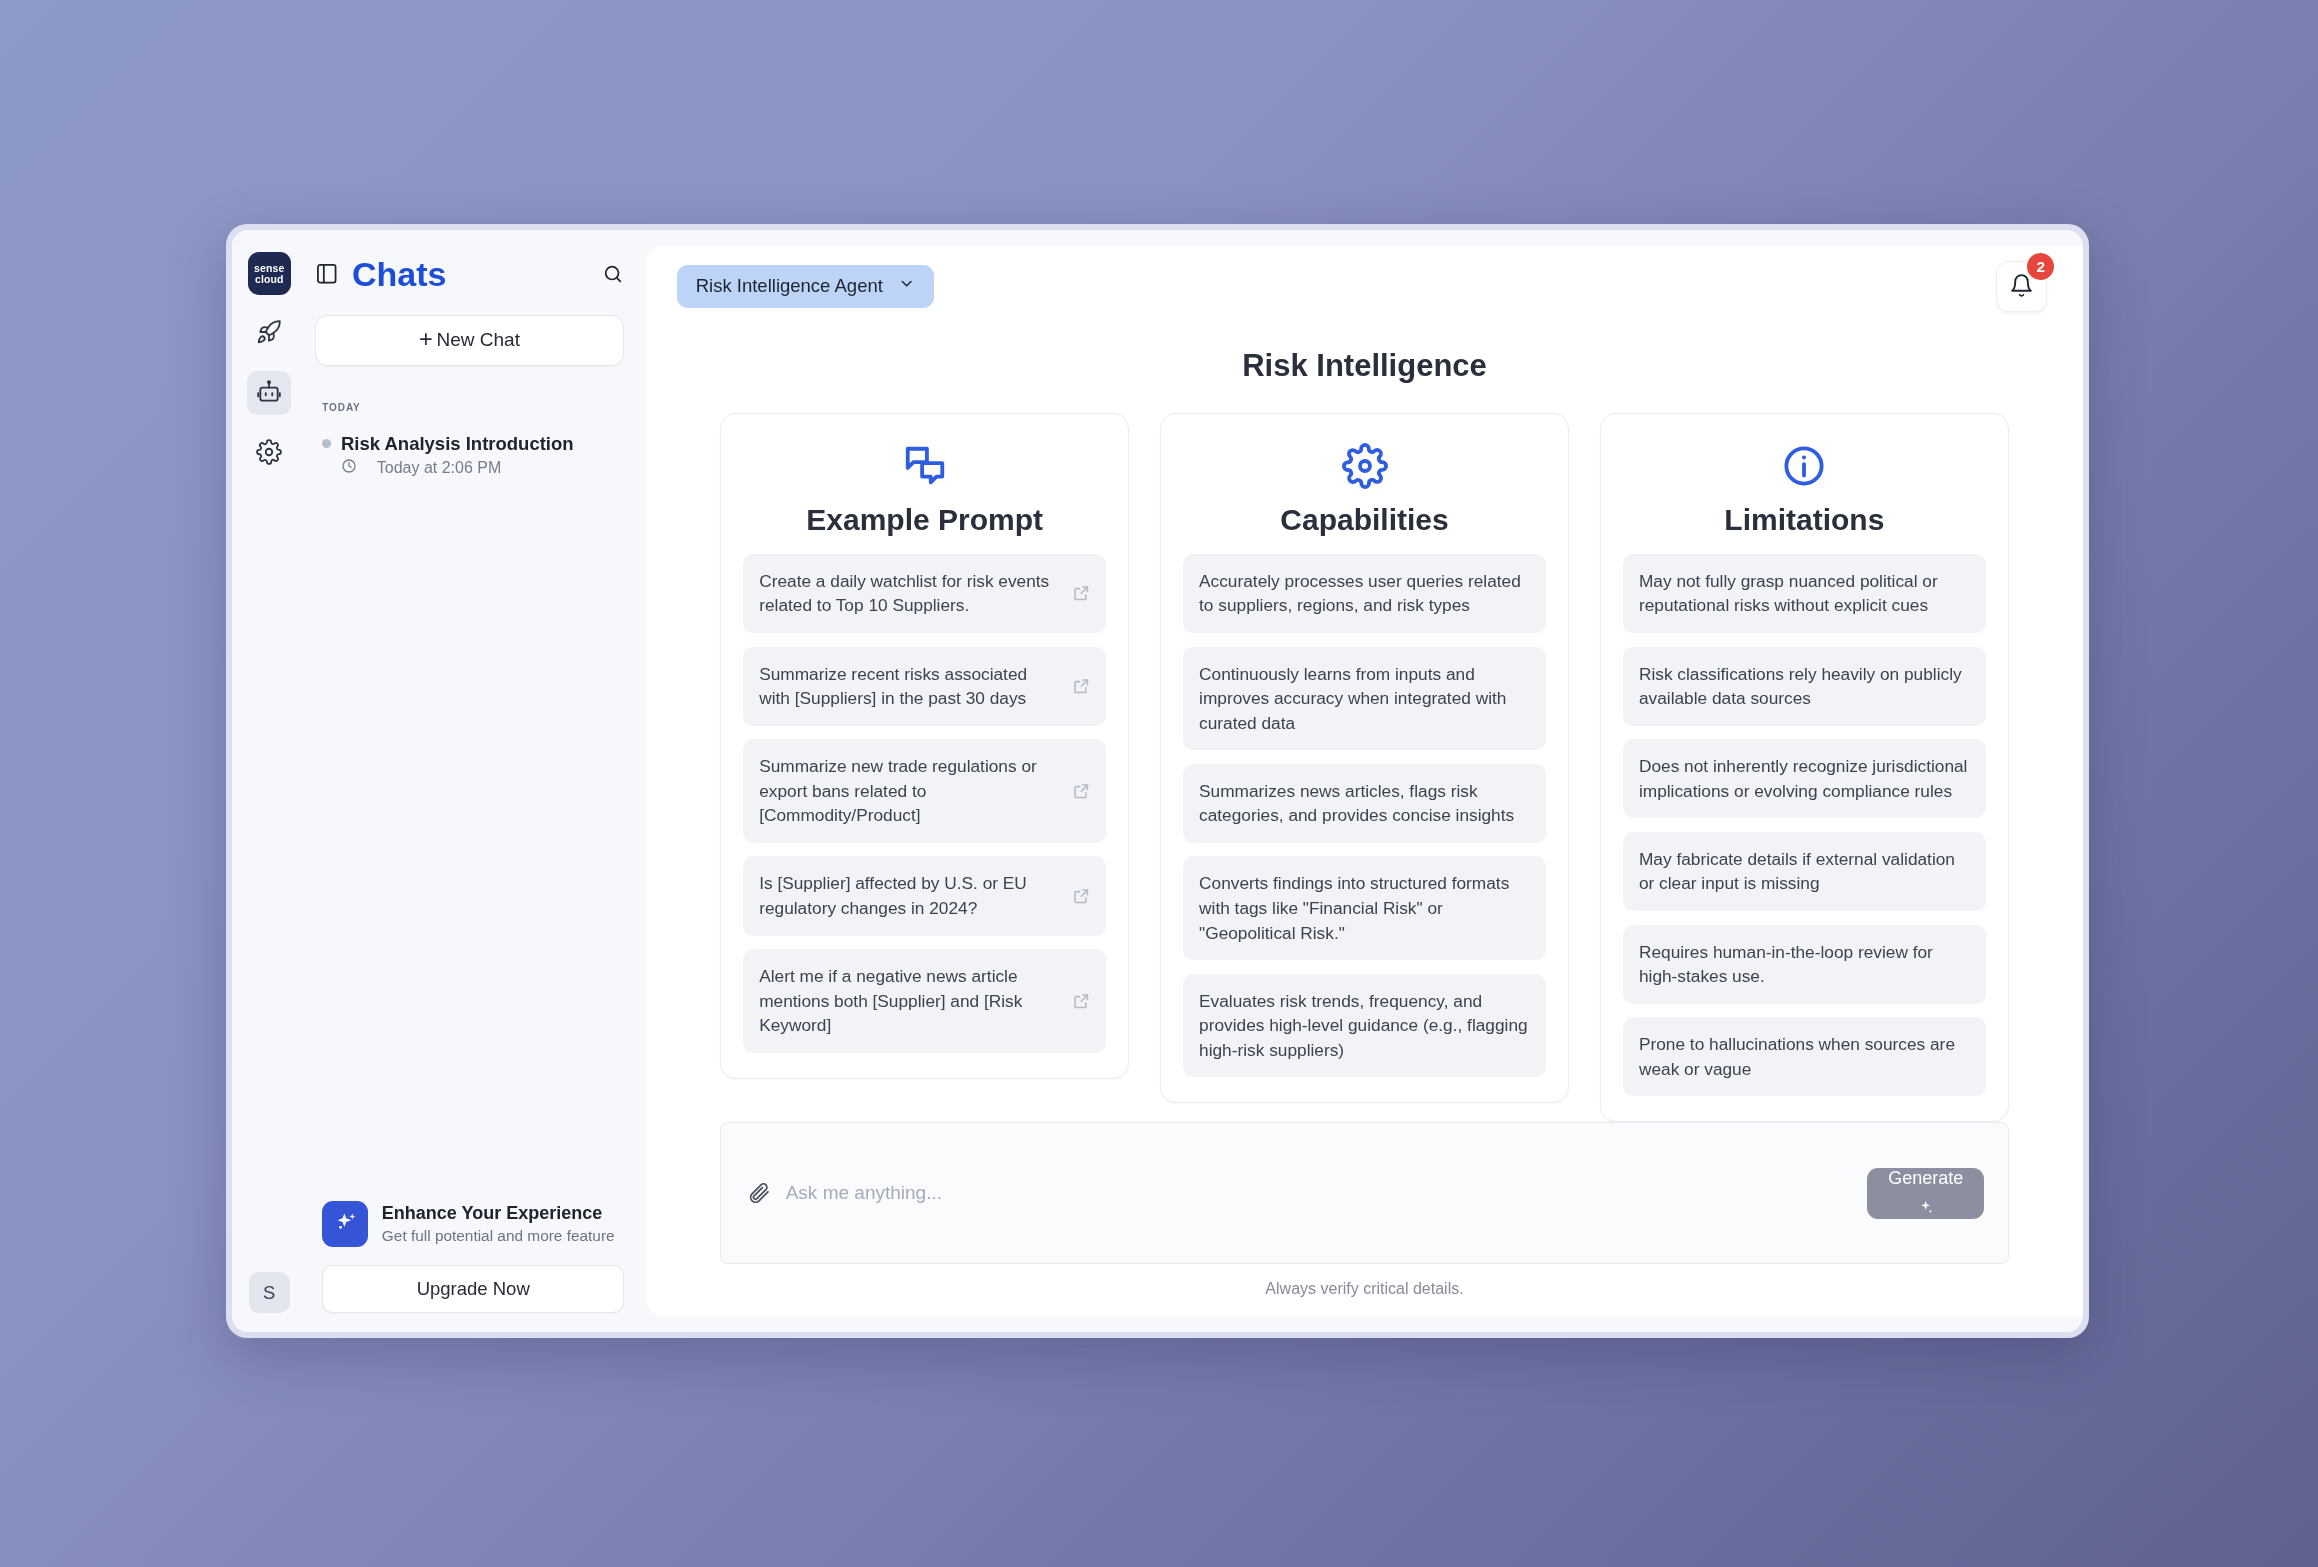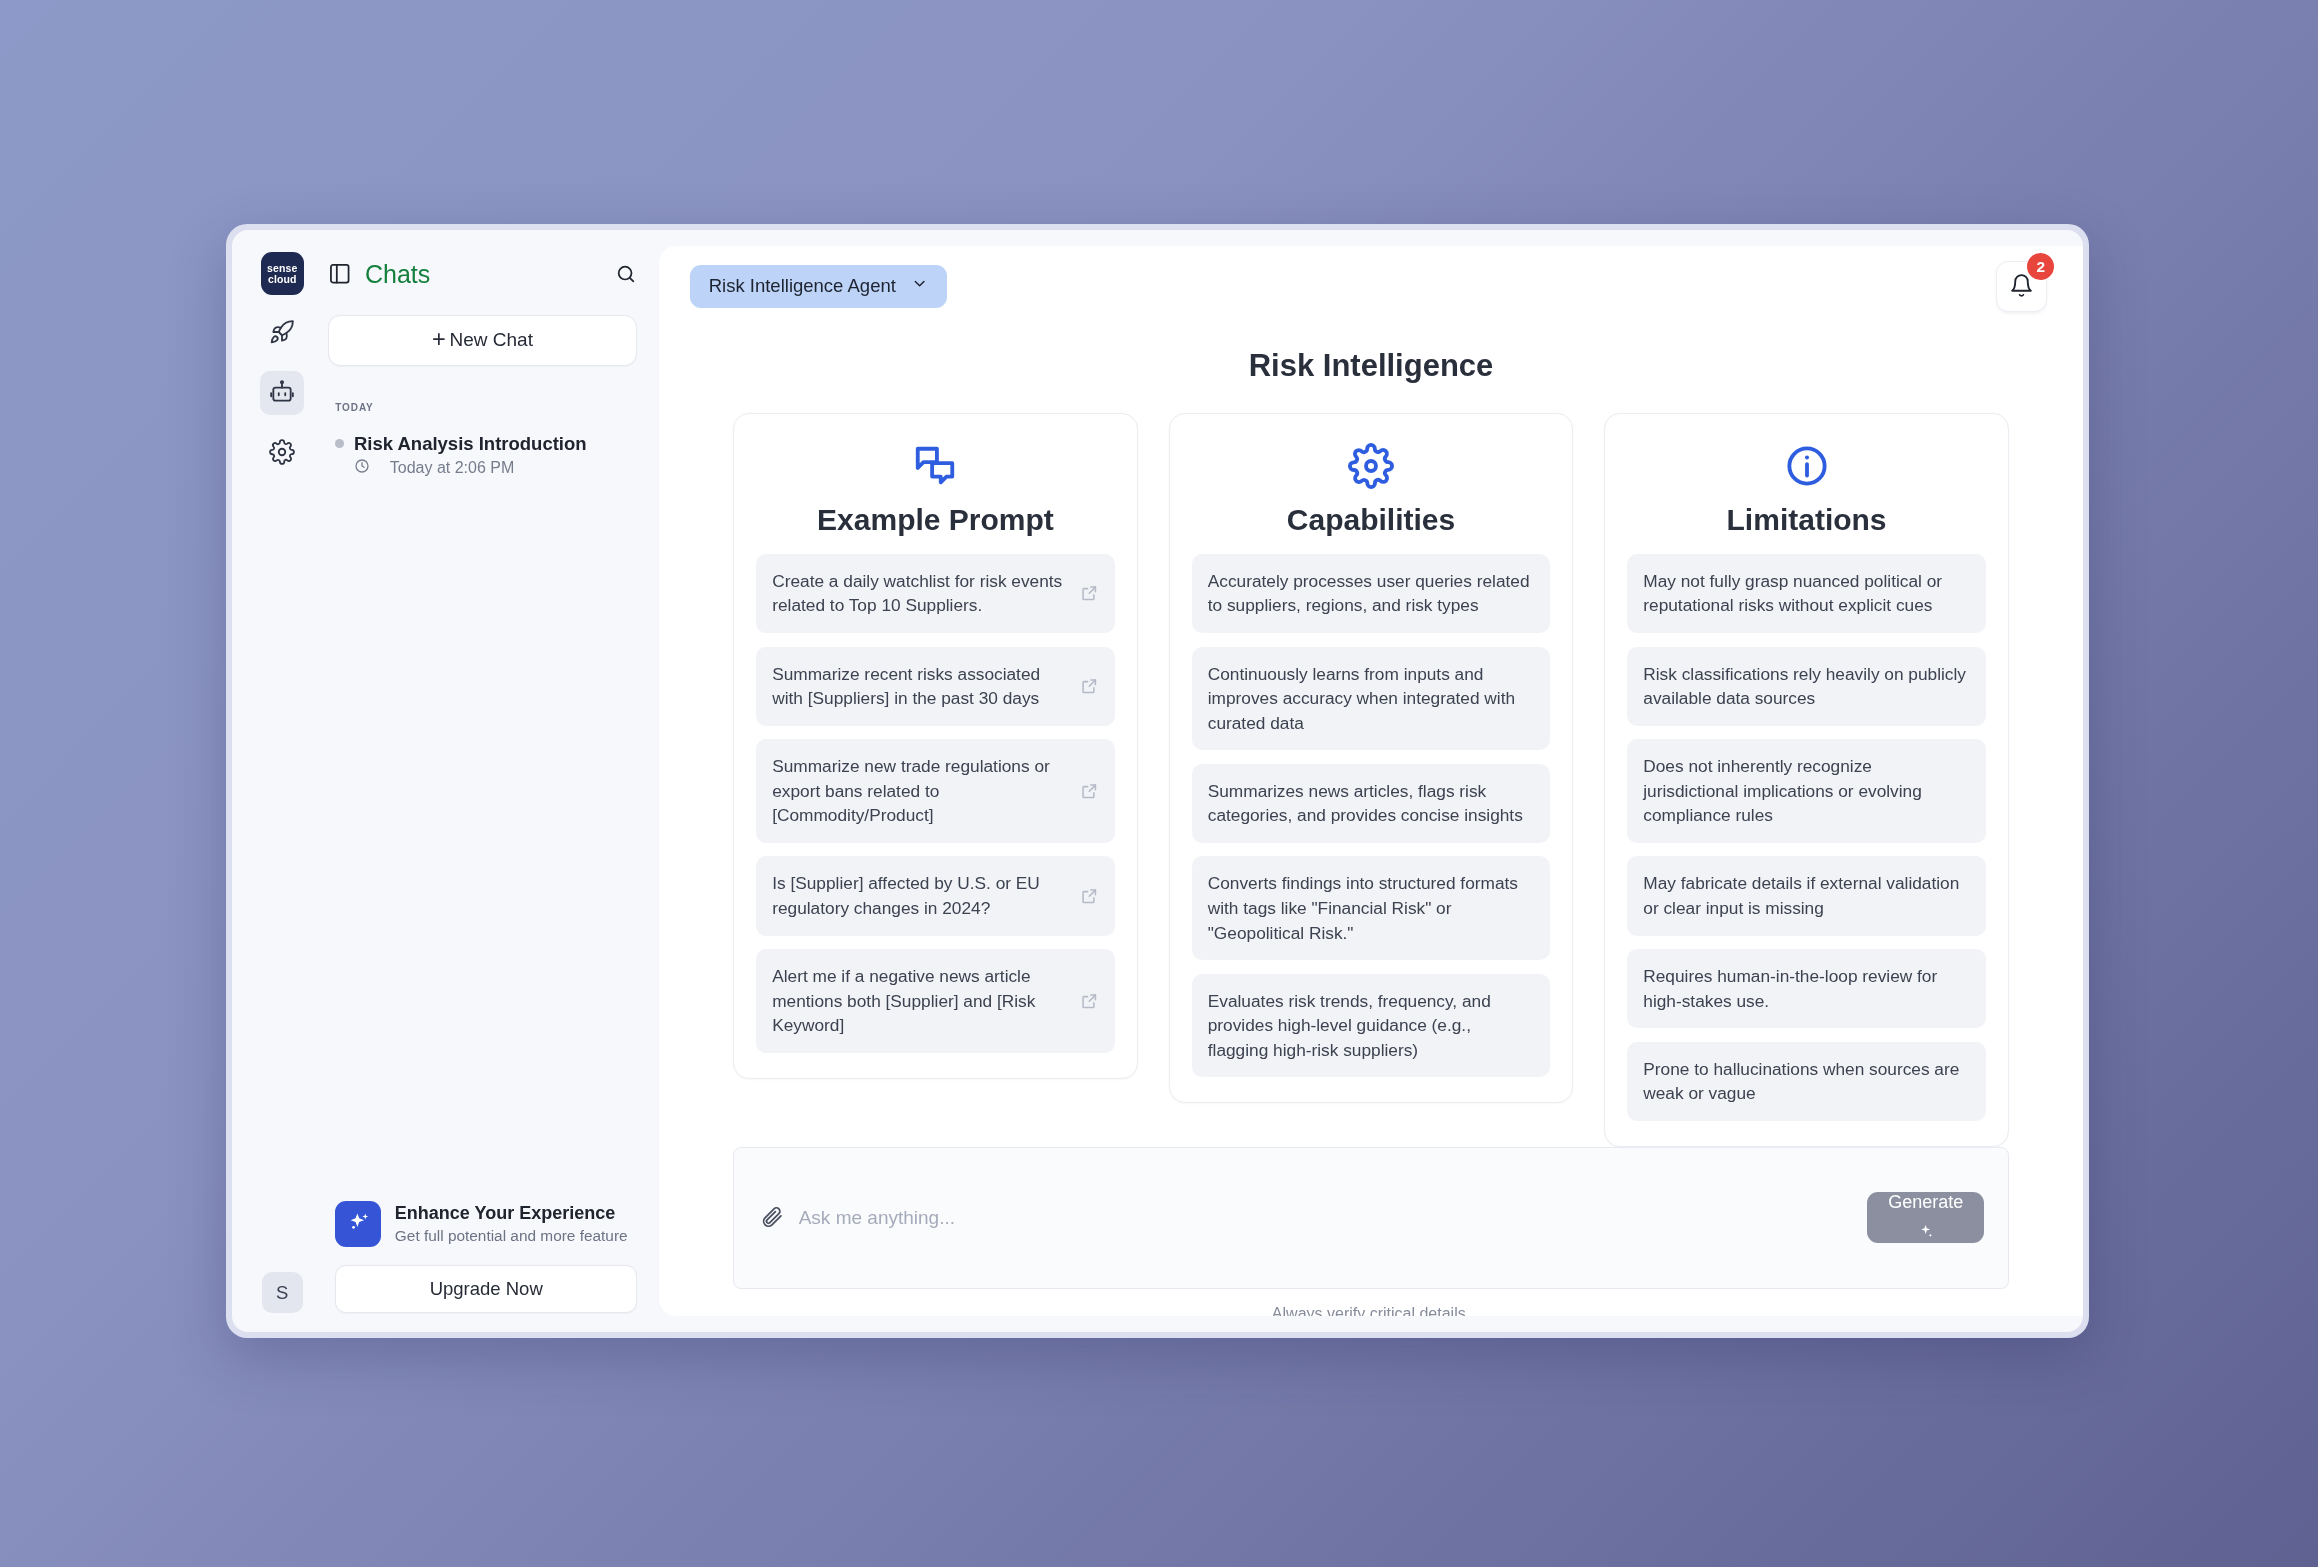--- a/index.html
+++ b/index.html
@@ -22,21 +22,20 @@
     border-radius: 21px;
     padding: 6.2px;
     box-shadow: 0 18.5px 56px rgba(40,44,90,.28);
   }
   #app-window {
     width: 100%; height: 100%;
     background: #f7f8fb;
     border-radius: 16px;
     display: flex;
     overflow: hidden;
-    padding-left: 13px;
   }
 
   
   #icon-rail {
     width: 74px; flex: 0 0 74px;
     background: #f7f8fb;
     display: flex; flex-direction: column; align-items: center;
     padding-top: 22px; padding-bottom: 18.5px;
   }
   #brand-logo {
@@ -61,21 +60,21 @@
 
   
   #chat-panel {
     width: 340px; flex: 0 0 340px;
     background: #f7f8fb;
     padding: 22px 22px 18.5px 8.7px;
     display: flex; flex-direction: column;
   }
   #chat-header { display: flex; align-items: center; height: 44px; }
   #panel-toggle-icon { margin-right: 13.6px; display:flex; }
-  #chats-title { font-size: 25px; font-weight: 400; color: #15803d; flex: 1 1 auto; }
+  #chats-title { font-size: 34px; font-weight: 700; color: #1d4ed8; flex: 1 1 auto; }
   #search-icon { display: flex; }
 
   #new-chat-button {
     margin-top: 18.5px; height: 51px;
     background: #ffffff; border: 0.6px solid #e6e8f0; border-radius: 12.4px;
     display: flex; align-items: center; justify-content: center;
     font-size: 19px; color: #262b36; gap: 3.7px;
     box-shadow: 0 0.6px 1.2px rgba(20,24,50,.04);
   }
   #new-chat-plus { font-size: 23.5px; font-weight: 300; line-height: 1; }

